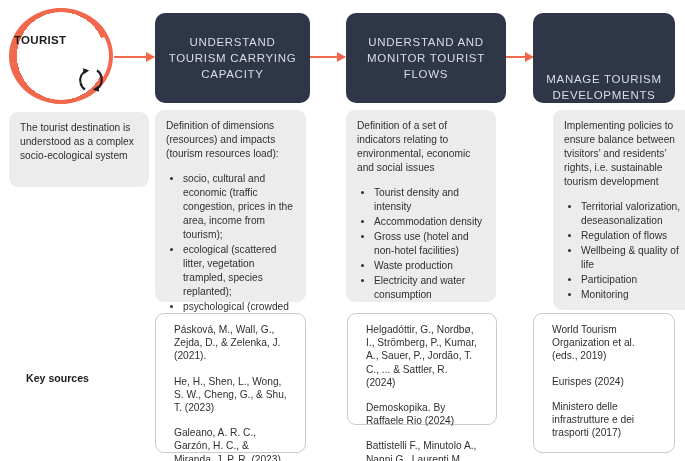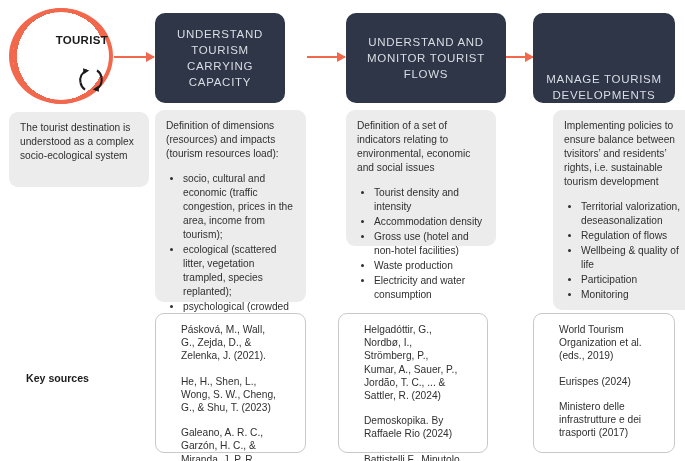--- a/index.html
+++ b/index.html
@@ -35,21 +35,21 @@
         transparent 66deg 116deg,
         #F2684C 116deg 360deg);
     -webkit-mask: radial-gradient(circle at 50% 50%,
         transparent 0 44px, #000 44px 48px, transparent 48px);
     mask: radial-gradient(circle at 50% 50%,
         transparent 0 44px, #000 44px 48px, transparent 48px);
   }
   #dest-label {
     left: 14px; top: 33px;
     width: 94px;
-    text-align: right;
+    text-align: left;
     font-size: 11.5px;
     font-weight: bold;
     line-height: 14px;
     letter-spacing: .3px;
     color: #1b1b1b;
   }
   #cycle-icon {
     left: 74px; top: 63px;
     width: 34px; height: 34px;
   }
@@ -100,21 +100,21 @@
     padding-left: 17px;
     list-style: disc;
   }
   .card-gray li { margin: 0 0 1px 0; }
 
   
   .card-src {
     background: #ffffff;
     border: 1px solid #c9c9c9;
     border-radius: 9px;
-    padding: 9px 25px;
+    padding: 9px 18px;
     font-size: 10.2px;
     line-height: 13.2px;
     color: #303030;
   }
   .card-src p { margin: 0 0 12px 0; }
   .card-src p:last-child { margin-bottom: 0; }
 
   #key-sources-label {
     left: 26px; top: 372px;
     font-size: 10.6px;
@@ -147,21 +147,21 @@
 <div class="abs card-gray" id="intro-card" style="left:9px; top:112px; width:140px; height:75px;">
   <p>The tourist destination is understood as a complex socio-ecological system</p>
 </div>
 
 <div class="abs" id="key-sources-label">Key sources</div>
 
 <div class="abs arrow" style="left:114px; width:40px;"></div>
 <div class="abs arrow" style="left:307px; width:38px;"></div>
 <div class="abs arrow" style="left:496px; width:37px;"></div>
 
-<div class="abs stage-head" style="left:155px; width:130px;">
+<div class="abs stage-head" style="left:155px; width:155px;">
   <span>UNDERSTAND TOURISM CARRYING CAPACITY</span>
 </div>
 
 <div class="abs card-gray" style="left:155px; top:110px; width:151px; height:192px;">
   <p>Definition of dimensions (resources) and impacts (tourism resources load):</p>
   <ul>
     <li>socio, cultural and economic (traffic congestion, prices in the area, income from tourism);</li>
     <li>ecological (scattered litter, vegetation trampled, species replanted);</li>
     <li>psychological (crowded trails, overloaded infrastructure, interaction)</li>
   </ul>
@@ -170,32 +170,32 @@
 <div class="abs card-src" style="left:155px; top:313px; width:151px; height:140px;">
   <p>Pásková, M., Wall, G., Zejda, D., &amp; Zelenka, J. (2021).</p>
   <p>He, H., Shen, L., Wong, S. W., Cheng, G., &amp; Shu, T. (2023)</p>
   <p>Galeano, A. R. C., Garzón, H. C., &amp; Miranda, J. P. R. (2023)</p>
 </div>
 
 <div class="abs stage-head" style="left:346px; width:160px;">
   <span>UNDERSTAND AND MONITOR TOURIST FLOWS</span>
 </div>
 
-<div class="abs card-gray" style="left:346px; top:110px; width:150px; height:136px;">
+<div class="abs card-gray" style="left:346px; top:110px; width:150px; height:192px;">
   <p>Definition of a set of indicators relating to environmental, economic and social issues</p>
   <ul>
     <li>Tourist density and intensity</li>
     <li>Accommodation density</li>
     <li>Gross use (hotel and non-hotel facilities)</li>
     <li>Waste production</li>
     <li>Electricity and water consumption</li>
   </ul>
 </div>
 
-<div class="abs card-src" style="left:338px; top:313px; width:150px; height:140px;">
+<div class="abs card-src" style="left:347px; top:313px; width:150px; height:112px;">
   <p>Helgadóttir, G., Nordbø, I., Strömberg, P., Kumar, A., Sauer, P., Jordão, T. C., ... &amp; Sattler, R. (2024)</p>
   <p>Demoskopika. By Raffaele Rio (2024)</p>
   <p>Battistelli F., Minutolo A., Nanni G., Laurenti M., Lugli D., Tomassetti L., Petracchini F. (2024)</p>
 </div>
 
 <div class="abs stage-head" style="left:533px; width:142px;align-items:flex-end;">
   <span>MANAGE TOURISM DEVELOPMENTS</span>
 </div>
 
 <div class="abs card-gray" style="left:533px; top:110px; width:142px; height:200px;margin-left:20px;">

